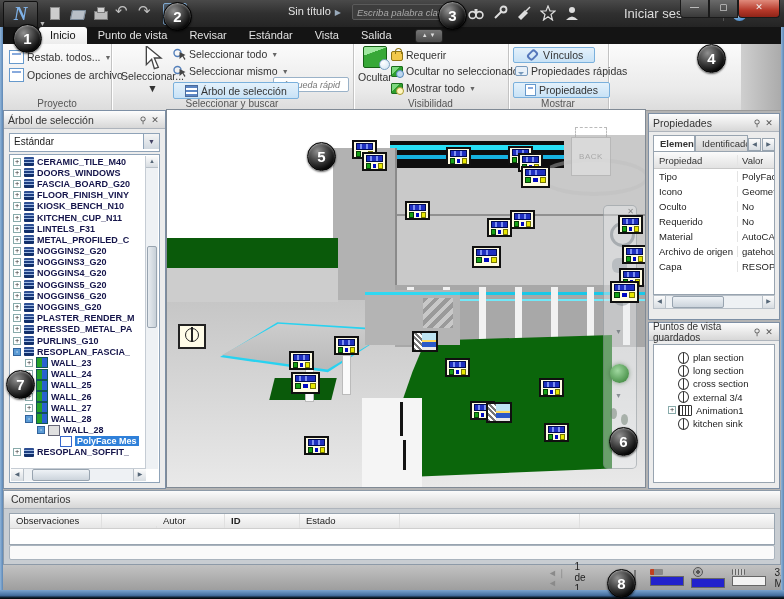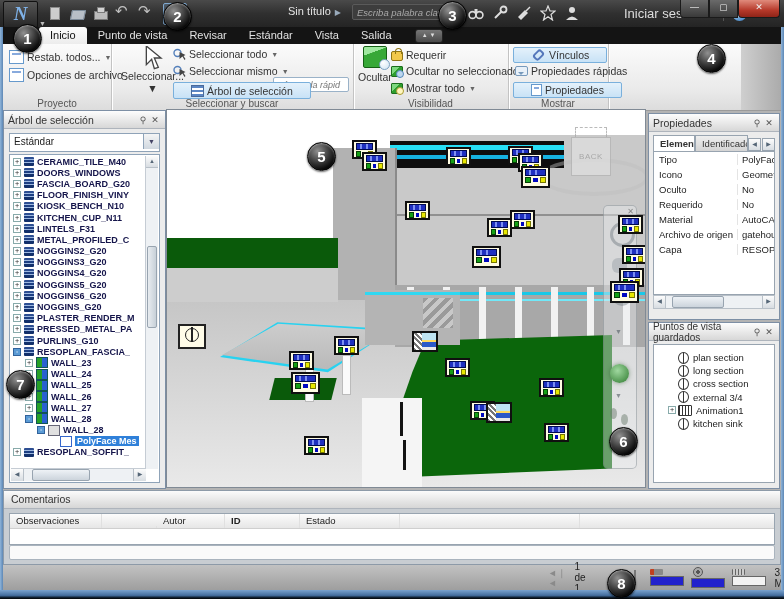--- a/index.html
+++ b/index.html
@@ -54,21 +54,21 @@
   .tab{color:#e0e0e0;font-size:11px;padding:2px 11px 1px;cursor:default;}
   .tab.active{background:linear-gradient(#fdfdfd,#ececec);color:#111;border-radius:3px 3px 0 0;}
   .ribtoggle{margin-left:12px;margin-top:2px;width:26px;height:12px;background:linear-gradient(#777,#4a4a4a);
     border:1px solid #222;border-radius:3px;color:#ddd;font-size:6px;text-align:center;line-height:11px;}
   .ribbon{position:absolute;left:3px;top:44px;width:778px;height:66px;
     background:linear-gradient(#fbfbfb,#eaeaea 70%,#dcdcdc);border-bottom:1px solid #9a9a9a;}
   .panel{position:absolute;top:0;height:66px;border-right:1px solid #c3c3c3;box-shadow:1px 0 0 #fff;}
   .plabel{position:absolute;left:0;right:0;bottom:1px;text-align:center;font-size:10px;color:#555;}
   .sbtn{position:absolute;display:flex;align-items:center;gap:3px;font-size:10.5px;color:#333;white-space:nowrap;}
   .sbtn .dd{font-size:7px;color:#666;margin-left:1px;}
-  .hl{background:linear-gradient(#e4f1fb,#c8e2f6);border:1px solid #7ab0dc;border-radius:2px;padding:0 17px;}
+  .hl{background:linear-gradient(#e4f1fb,#c8e2f6);border:1px solid #7ab0dc;border-radius:2px;padding:0 11px;}
   .bigbtn{position:absolute;top:2px;display:flex;flex-direction:column;align-items:center;font-size:10.5px;color:#333;text-align:right;}
   .mini{width:13px;height:12px;flex:none;position:relative;}
   .cube{background:linear-gradient(135deg,#7ed87e 40%,#2e9e2e 41%);border:1px solid #1c6e1c;border-radius:1px;}
   .cube.gold::after,.cube.blue::after,.cube.bulb::after{content:"";position:absolute;right:-2px;bottom:-2px;width:6px;height:6px;border-radius:50%;}
   .cube.blue::after{background:#bcd6ee;border:1px solid #5588bb;}
   .cube.bulb::after{background:#fff7c0;border:1px solid #aa9a30;}
   .pageic{background:#fff;border:1px solid #6699cc;}
   .pageic::before{content:"";position:absolute;left:2px;top:2px;right:2px;height:2px;background:#88aadd;}
   .chainic{border-radius:3px;border:2px solid #5577bb;transform:rotate(-45deg);width:8px;height:5px;margin:2px;}
   .bubbleic{background:#e8f0f8;border:1px solid #7799bb;border-radius:2px;}
@@ -783,20 +783,24 @@
     </div>
     <div class="ptabs">
       <div class="ptab active">Elemento</div>
       <div class="ptab trunc">Identificador d</div>
       <div class="tabarr">
         <div>◀</div>
         <div>▶</div>
       </div>
     </div>
     <div class="ptable">
+      <div class="prow headr">
+        <div class="pc1">Propiedad</div>
+        <div class="pc2">Valor</div>
+      </div>
       <div id="proprows">
           <div class="prow">
             <div class="pc1">Tipo</div>
             <div class="pc2">PolyFace M</div>
           </div>
           <div class="prow">
             <div class="pc1">Icono</div>
             <div class="pc2">Geometría</div>
           </div>
           <div class="prow">

